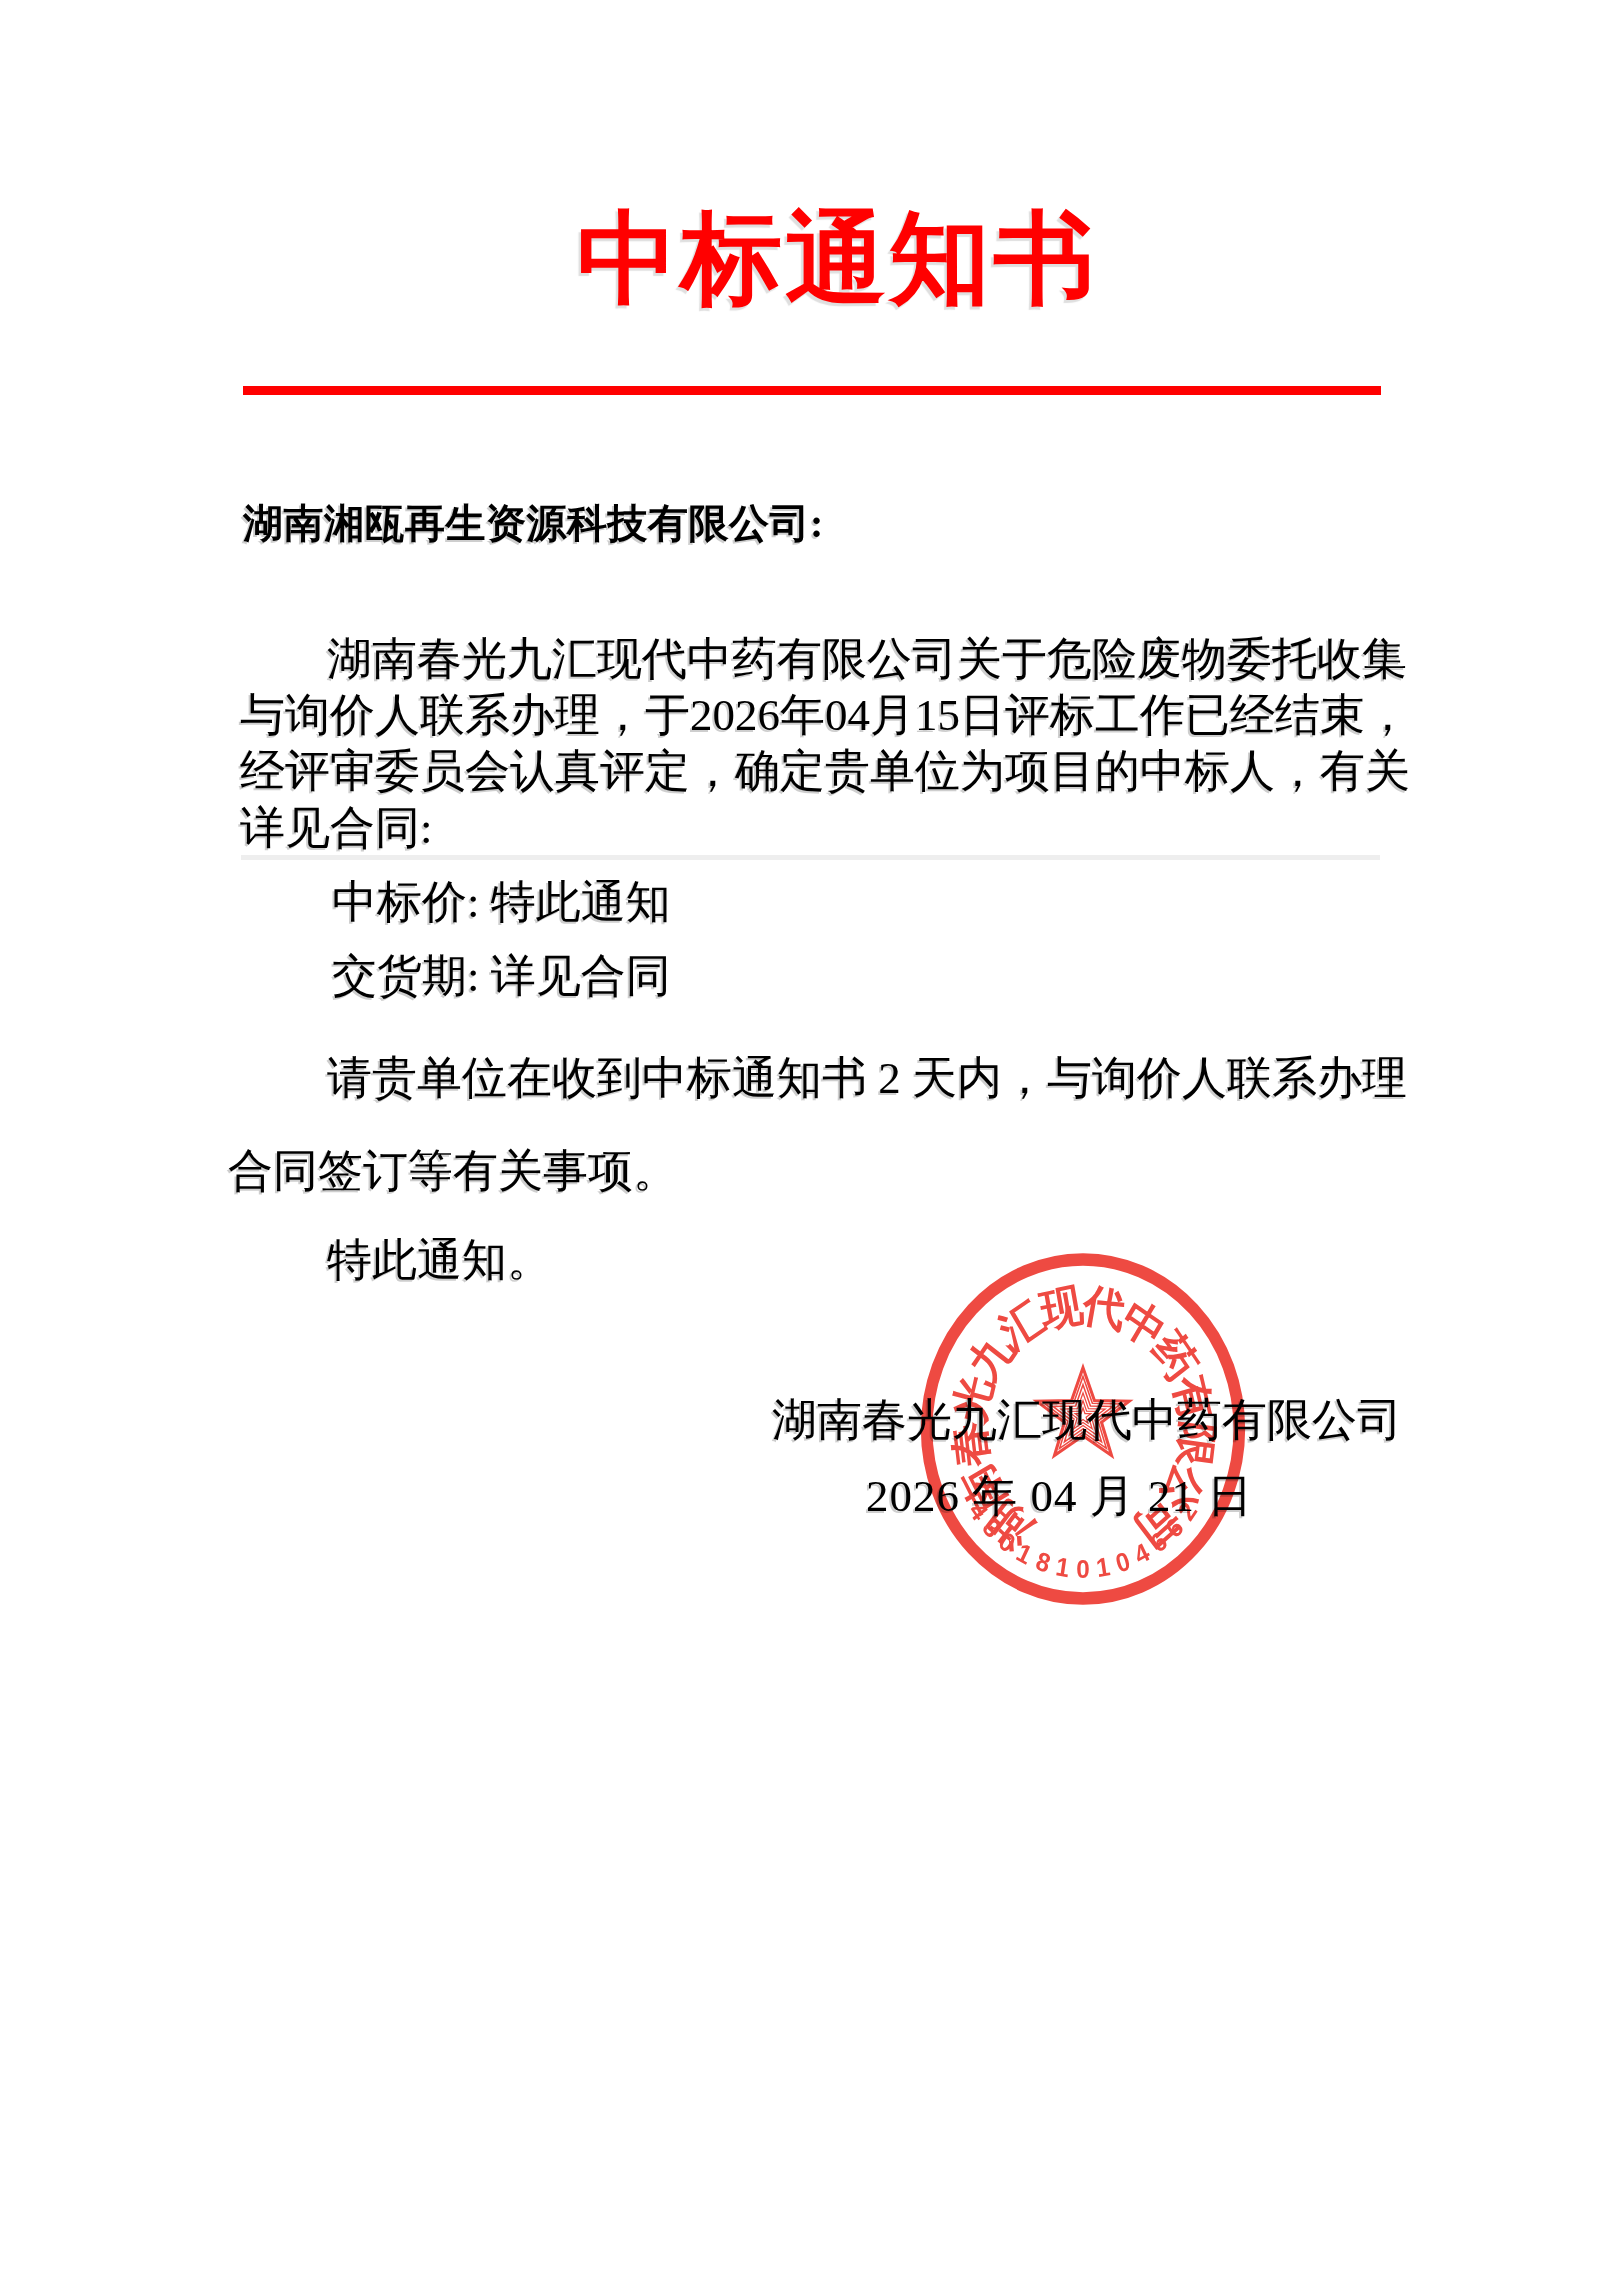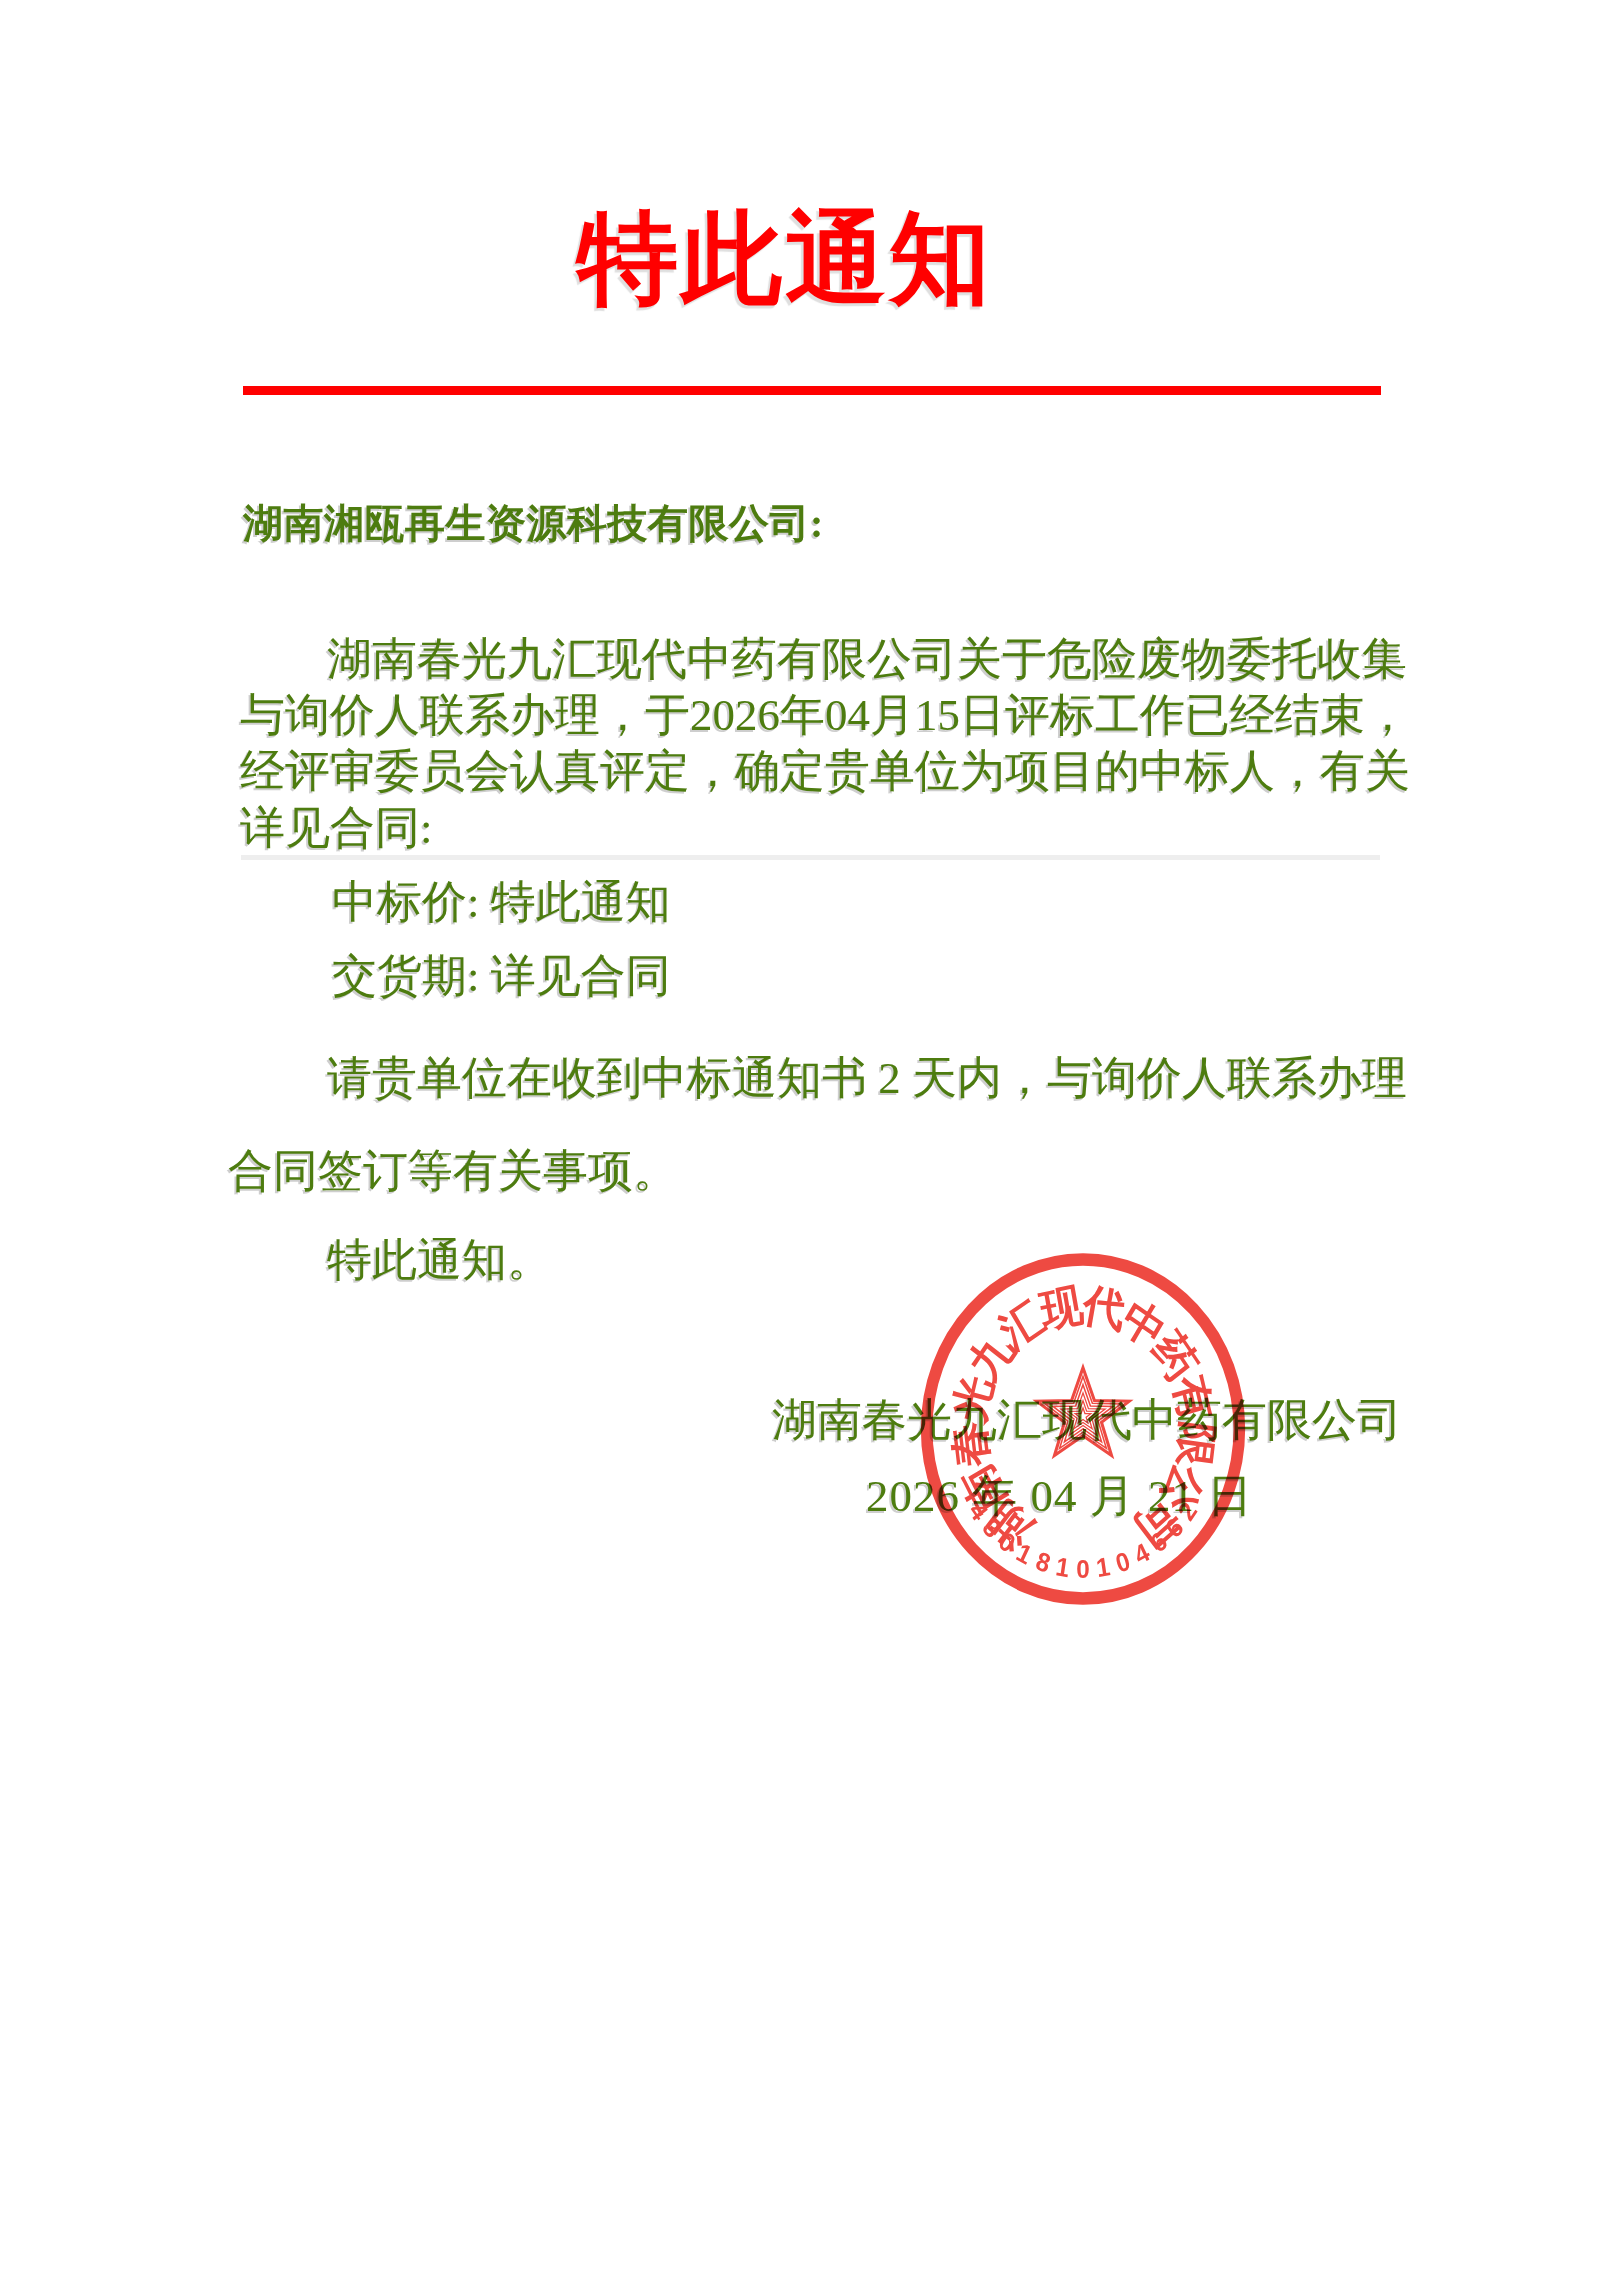--- a/index.html
+++ b/index.html
@@ -30,21 +30,21 @@
   .gray-divider{
     position:absolute;
     left:241px;top:855px;
     width:1139px;height:4.6px;
     background:#eeeeee;
   }
   .txt{
     position:absolute;
     font-size:45px;
     line-height:1;
-    color:#4d7c0f;
+    color:#000000;
     white-space:pre;
     text-shadow:-2px 2px 0.5px rgba(60,60,60,0.25);
   }
   .recipient{
     left:243px;top:504px;
     font-size:40px;
     font-weight:bold;
     letter-spacing:0.5px;
   }
   .p1-l1{left:327px;top:637px;}
@@ -63,21 +63,21 @@
     left:904px;top:1245px;
     width:358px;height:368px;
     mix-blend-mode:multiply;
   }
   .seal-ring-char{font-family:"Liberation Serif","DejaVu Serif",serif;}
   .seal-serial-digit{font-family:"Liberation Sans","DejaVu Sans",sans-serif;}
 </style>
 </head>
 <body>
 
-<div class="doc-title">特此通知</div>
+<div class="doc-title">中标通知书</div>
 
 <div class="red-rule"></div>
 
 <div class="txt recipient">湖南湘瓯再生资源科技有限公司:</div>
 
 <div class="txt p1-l1">湖南春光九汇现代中药有限公司关于危险废物委托收集</div>
 <div class="txt p1-l2">与询价人联系办理，于2026年04月15日评标工作已经结束，</div>
 <div class="txt p1-l3">经评审委员会认真评定，确定贵单位为项目的中标人，有关</div>
 <div class="txt p1-l4">详见合同:</div>
 

